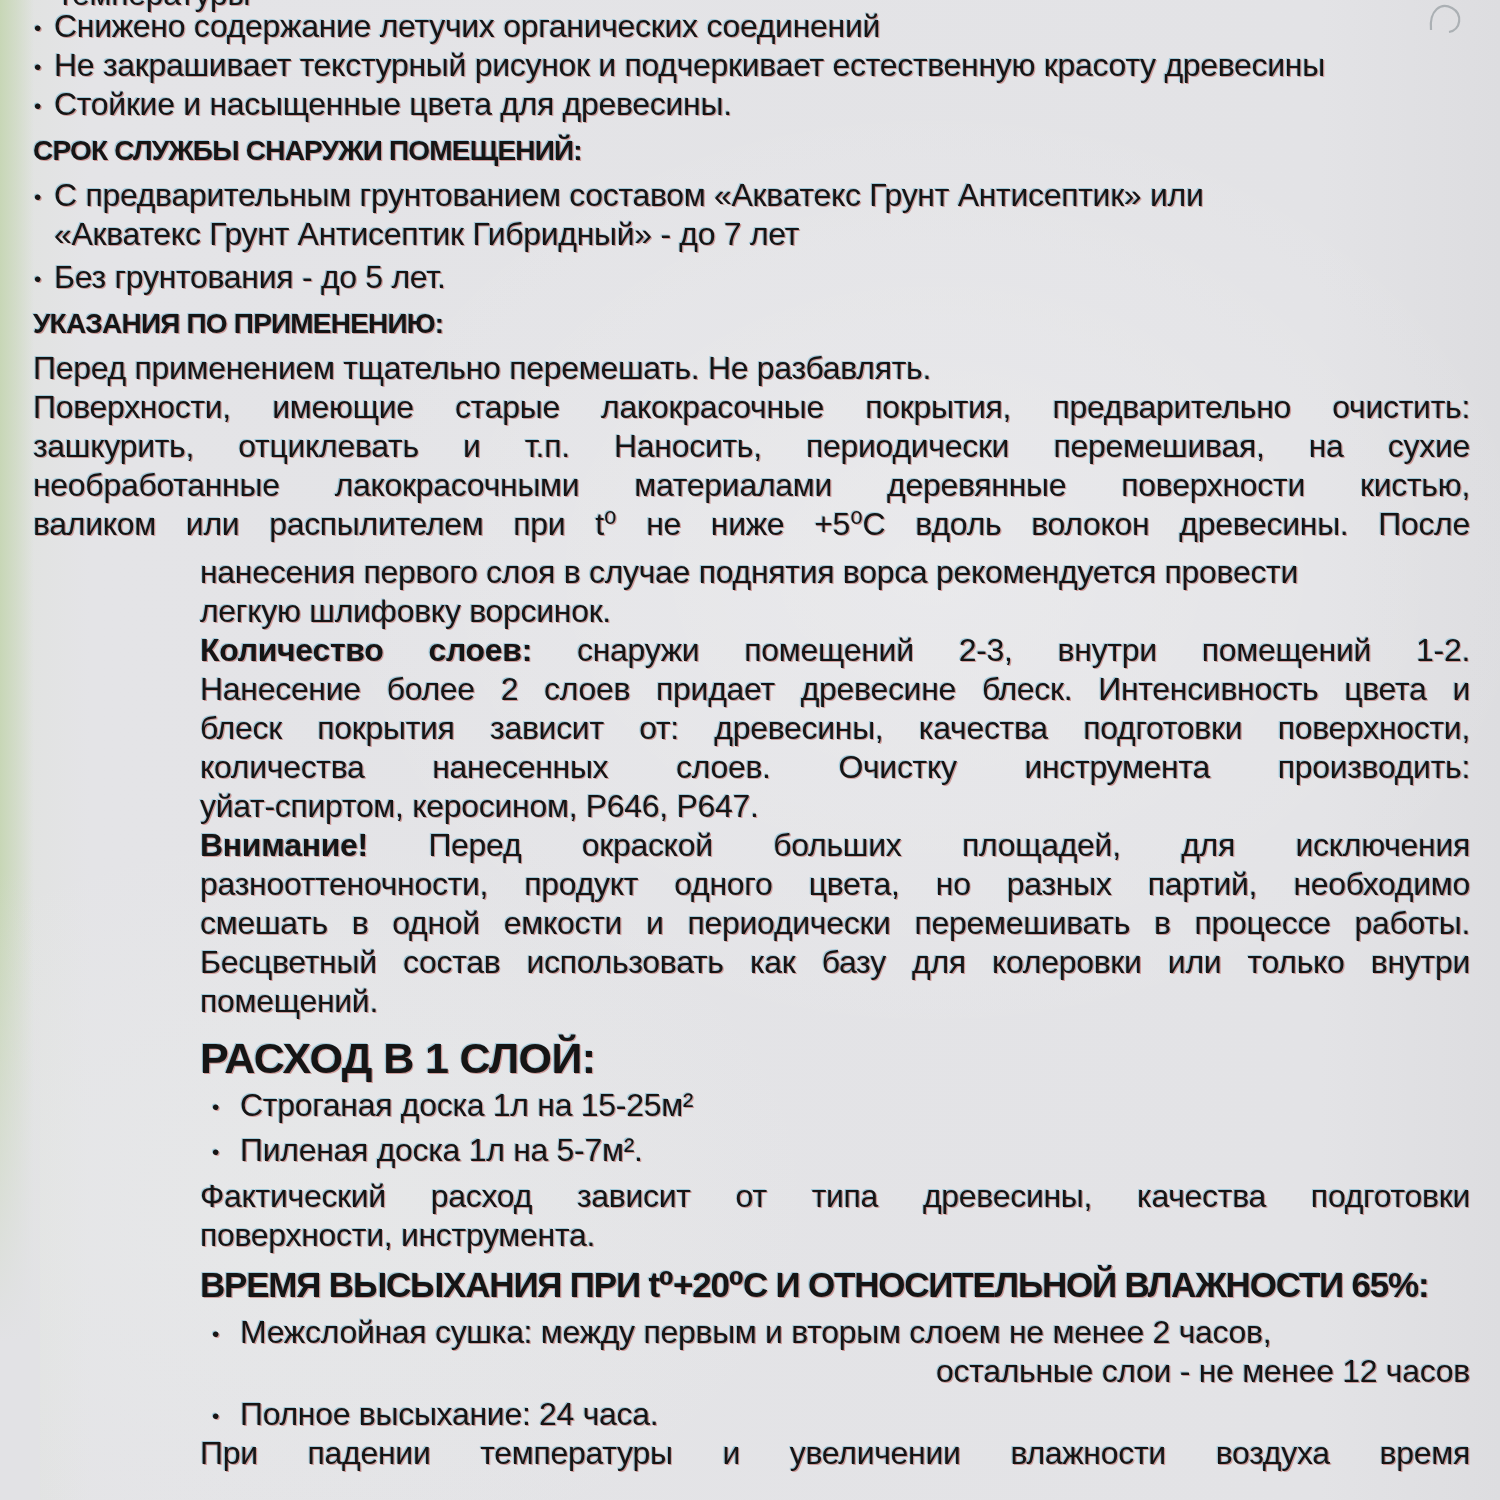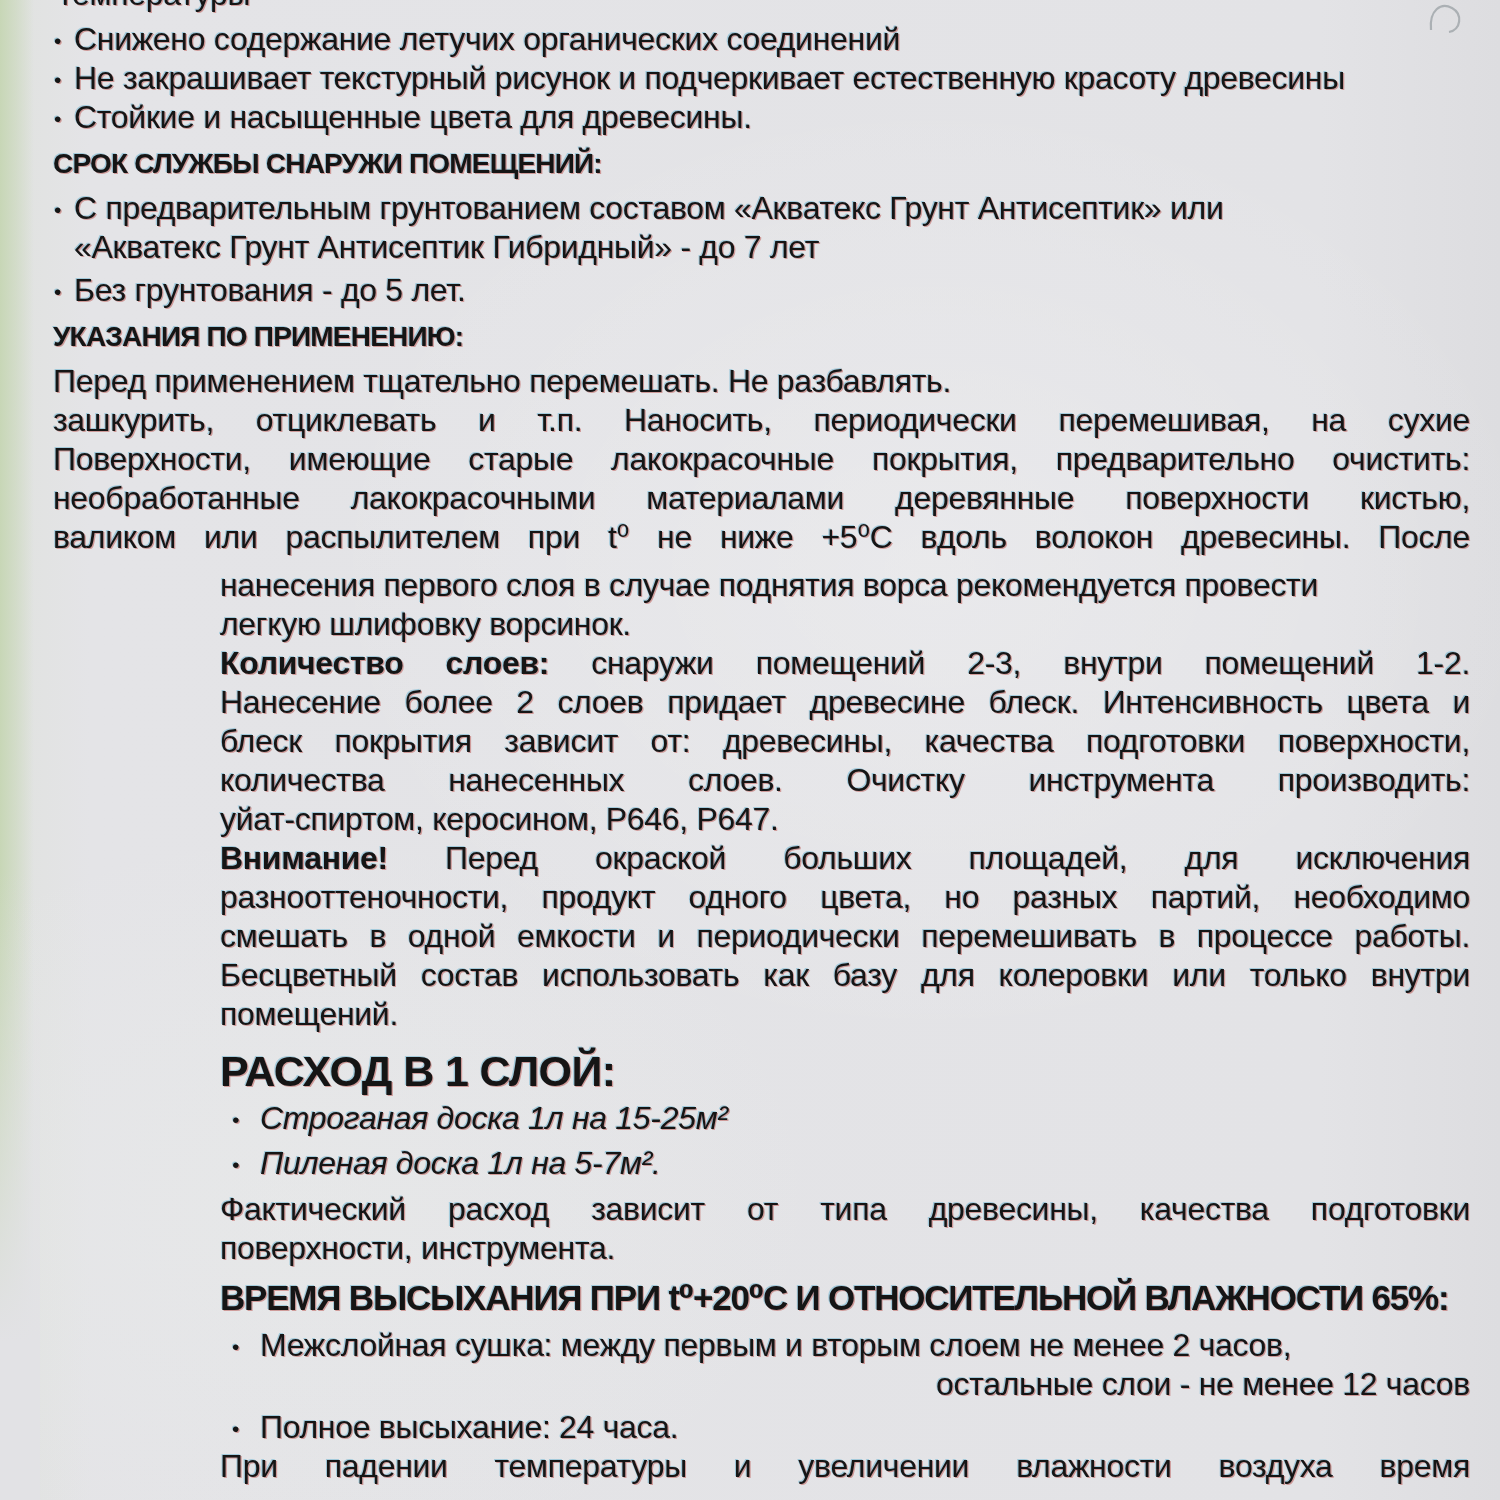--- a/index.html
+++ b/index.html
@@ -26,35 +26,35 @@
     position:absolute;left:0;top:58%;width:40px;height:42%;
     background:linear-gradient(to bottom, rgba(226,226,229,0), #e2e2e5 75%);
   }
   .hair{position:absolute;left:1425px;top:0px;}
 
   
   .txt{
     text-shadow:1.2px 1.4px 0 rgba(170,35,25,0.38), -1.1px -1.1px 0 rgba(30,150,195,0.33);
     letter-spacing:-0.3px;
   }
-  .content{position:absolute;left:33px;right:30px;top:20px;margin-left:20px;}
+  .content{position:absolute;left:33px;right:30px;top:7px;}
   .line{font-size:32px;line-height:39px;}
   .j{text-align:justify;text-align-last:justify;}
   .b{font-weight:700;}
   .bullet{position:relative;padding-left:21px;}
   .bullet::before{content:"•";position:absolute;left:1px;top:1px;font-size:21px;}
   .cont{padding-left:21px;}
   .h1{font-size:28px;line-height:50px;font-weight:700;letter-spacing:-0.8px;margin-top:2px;}
   .indent{margin-left:167px;margin-top:9px;}
   .indent .bullet{padding-left:40px;}
   .indent .bullet::before{left:12px;}
   .indent .cont{padding-left:40px;text-align:right;}
   .h3{font-size:43px;line-height:50px;font-weight:700;letter-spacing:-0.6px;margin-top:12px;}
   .h4{font-size:35px;line-height:48px;font-weight:700;letter-spacing:-1.2px;margin-top:6px;}
-  .rb{line-height:45px;font-style:italic;}
+  .rb{line-height:45px;}
   .mt{margin-top:4px;}
   
   .top-clip{position:absolute;left:58px;top:-25px;font-size:32px;line-height:39px;}
 </style>
 </head>
 <body>
 
 <div class="photo-bg"></div>
 <div class="green-strip"></div>
 <div class="green-strip-fade"></div>
@@ -70,22 +70,22 @@
   <div class="line bullet">Не закрашивает текстурный рисунок и подчеркивает естественную красоту древесины</div>
   <div class="line bullet">Стойкие и насыщенные цвета для древесины.</div>
 
   <div class="h1">СРОК СЛУЖБЫ СНАРУЖИ ПОМЕЩЕНИЙ:</div>
   <div class="line bullet">С предварительным грунтованием составом «Акватекс Грунт Антисептик» или</div>
   <div class="line cont">«Акватекс Грунт Антисептик Гибридный» - до 7 лет</div>
   <div class="line bullet mt">Без грунтования - до 5 лет.</div>
 
   <div class="h1">УКАЗАНИЯ ПО ПРИМЕНЕНИЮ:</div>
   <div class="line">Перед применением тщательно перемешать. Не разбавлять.</div>
+  <div class="line j">Поверхности, имеющие старые лакокрасочные покрытия, предварительно очистить:</div>
   <div class="line j">зашкурить, отциклевать и т.п. Наносить, периодически перемешивая, на сухие</div>
-  <div class="line j">Поверхности, имеющие старые лакокрасочные покрытия, предварительно очистить:</div>
   <div class="line j">необработанные лакокрасочными материалами деревянные поверхности кистью,</div>
   <div class="line j">валиком или распылителем при t⁰ не ниже +5⁰С вдоль волокон древесины. После</div>
 
   <div class="indent">
     <div class="line">нанесения первого слоя в случае поднятия ворса рекомендуется провести</div>
     <div class="line">легкую шлифовку ворсинок.</div>
 
     <div class="line j"><span class="b">Количество слоев:</span><span> снаружи помещений 2-3, внутри помещений 1-2.</span></div>
     <div class="line j">Нанесение более 2 слоев придает древесине блеск. Интенсивность цвета и</div>
     <div class="line j">блеск покрытия зависит от: древесины, качества подготовки поверхности,</div>

